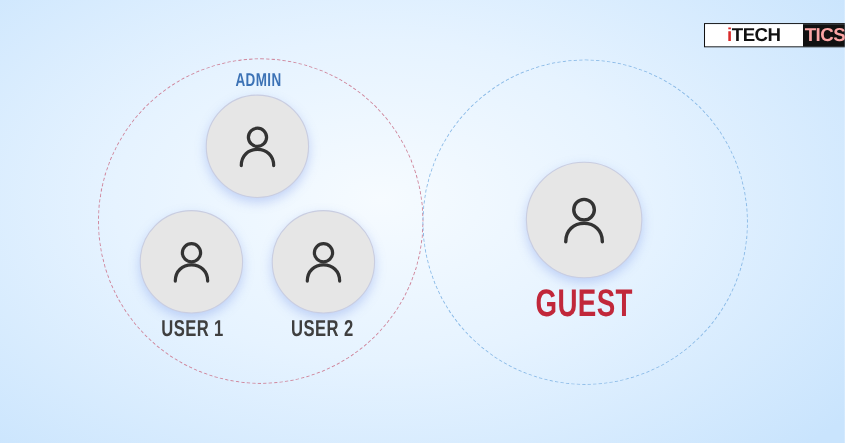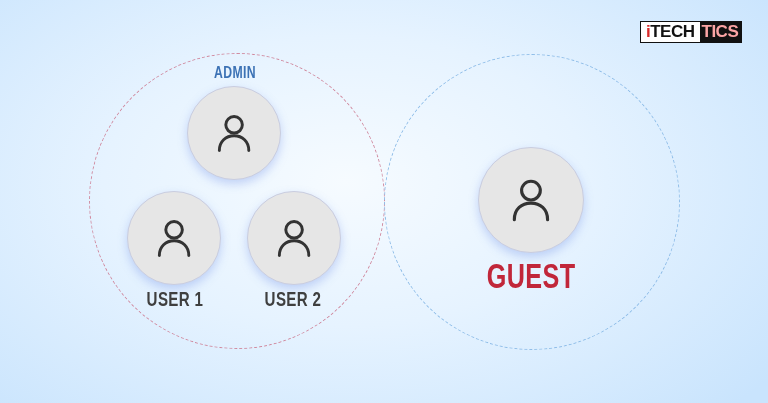--- a/index.html
+++ b/index.html
@@ -27,21 +27,21 @@
   }
   #label-admin { left: 195px; top: 63px; width: 80px; font-size: 17px; color: #3c72b5; }
   #label-user1 { left: 130px; top: 287px; width: 90px; font-size: 21px; color: #3f3f3f; }
   #label-user2 { left: 248px; top: 287px; width: 90px; font-size: 21px; color: #3f3f3f; }
   #label-guest { left: 470px; top: 256px; width: 120px; font-size: 35px; color: #c1273a; }
   #logo {
     position: absolute; left: 640px; top: 21px; height: 22px; display: flex;
     border: 1.5px solid #111; box-sizing: border-box; font-family: "Liberation Sans", sans-serif;
     font-weight: bold; font-size: 17px; line-height: 19px;
   }
-  #logo .part1 { background: #fff; color: #111; padding: 0 5px; letter-spacing: -0.5px; }
+  #logo .part1 { background: #fff; color: #111; padding: 0 20px; letter-spacing: -0.5px; }
   #logo .part2 { background: #111; color: #fca5a5; padding: 0 3px 0 2px; letter-spacing: -0.5px; }
   #logo .i-dot { color: #d92a2a; }
 </style>
 </head>
 <body>
 
 <div id="logo">
   <span class="part1"><span class="i-dot">i</span><span>TECH</span></span>
   <span class="part2">TICS</span>
 </div>

